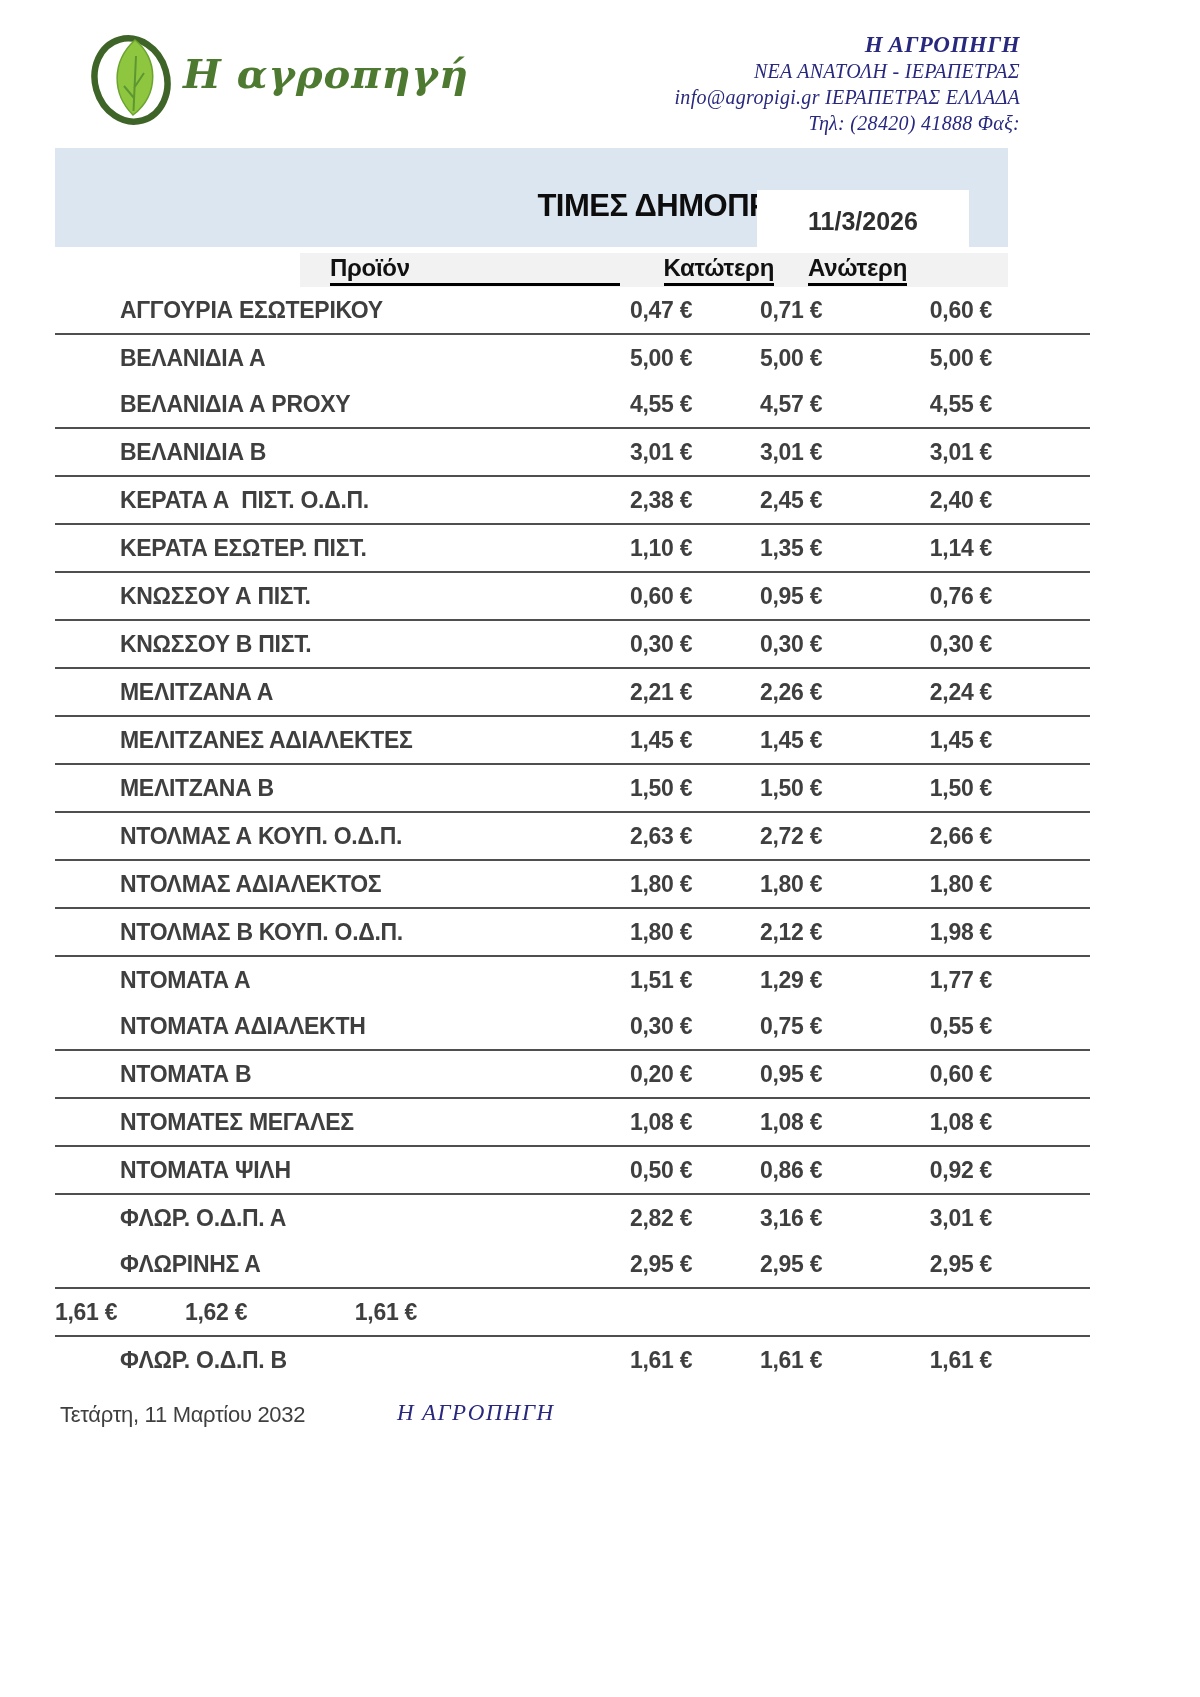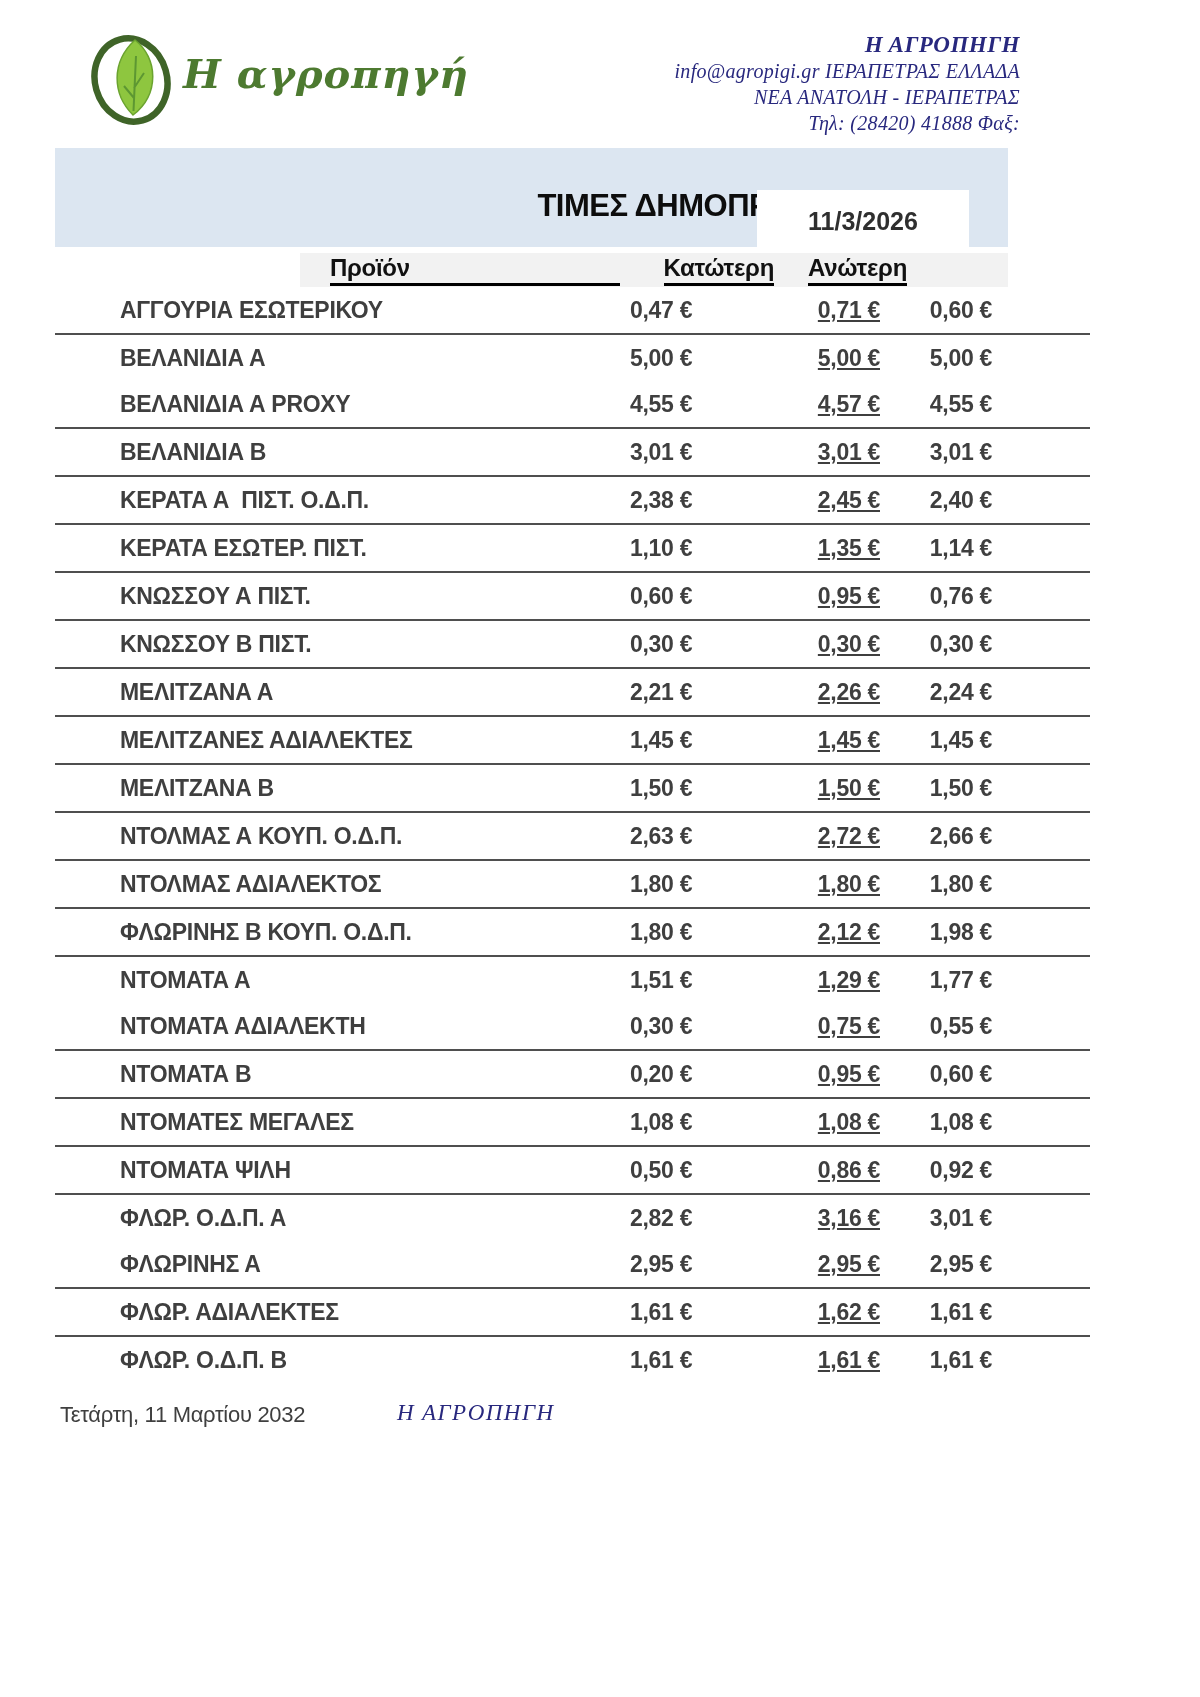--- a/index.html
+++ b/index.html
@@ -44,21 +44,21 @@
   
   .price-table{
     position:absolute;left:55px;top:287px;width:1035px;
     color:#3f3f3f;font-weight:bold;font-size:23px;letter-spacing:-.3px;
   }
   .group{border-bottom:2px solid #4f4f4f;}
   .group:last-child{border-bottom:none;}
   .row{display:flex;align-items:center;height:46px;padding-right:98px;}
   .c-name{flex:1;padding-left:65px;white-space:pre;}
   .c-low{width:130px;text-align:left;white-space:nowrap;}
-  .c-high{width:120px;text-align:right;white-space:nowrap;text-decoration:underline;}
+  .c-high{width:120px;text-align:left;white-space:nowrap;}
   .c-avg{width:112px;text-align:right;white-space:nowrap;}
   
   .f-date{
     position:absolute;left:60px;top:1402px;font-size:22px;color:#3f3f3f;letter-spacing:-.3px;
   }
   .f-company{
     position:absolute;left:397px;top:1400px;font-family:"Liberation Serif",serif;
     font-style:italic;font-size:23px;color:#28287e;letter-spacing:1.5px;
   }
 </style>
@@ -71,22 +71,22 @@
     <svg width="92" height="100" viewBox="0 0 92 100">
       <ellipse cx="46" cy="52" rx="36" ry="42" fill="none" stroke="#3f6428" stroke-width="6.5" transform="rotate(-16 46 52)"></ellipse>
       <path d="M50 12 C73 30 75 66 48 87 C27 66 26 34 50 12 Z" fill="#8ec63f" stroke="#6aa32e" stroke-width="1.5"></path>
       <path d="M48.5 83 L51 28 M49 60 L59 45 M49 70 L39 58" stroke="#5d9732" stroke-width="2" fill="none"></path>
     </svg>
   </div>
   <span class="logo-script">Η αγροπηγή</span>
 
   <div class="letterhead">
     <div class="lh-company">Η ΑΓΡΟΠΗΓΗ</div>
+    <div class="lh-line">ΝΕΑ ΑΝΑΤΟΛΗ - ΙΕΡΑΠΕΤΡΑΣ</div>
     <div class="lh-line">info@agropigi.gr  ΙΕΡΑΠΕΤΡΑΣ  ΕΛΛΑΔΑ</div>
-    <div class="lh-line">ΝΕΑ ΑΝΑΤΟΛΗ - ΙΕΡΑΠΕΤΡΑΣ</div>
     <div class="lh-line">Τηλ: (28420)  41888  Φαξ:</div>
   </div>
 
   <div class="title-band"></div>
   <h1 class="doc-title">ΤΙΜΕΣ ΔΗΜΟΠΡΑΣΙΑΣ</h1>
   <div class="date-box">
     <span>11/3/2026</span>
   </div>
 
   <div class="col-headers">
@@ -193,21 +193,21 @@
       <div class="group">
         <div class="row">
           <span class="c-name">ΝΤΟΛΜΑΣ ΑΔΙΑΛΕΚΤΟΣ</span>
           <span class="c-low">1,80 €</span>
           <span class="c-high">1,80 €</span>
           <span class="c-avg">1,80 €</span>
         </div>
       </div>
       <div class="group">
         <div class="row">
-          <span class="c-name">ΦΛΩΡΙΝΗΣ Β ΚΟΥΠ. Ο.Δ.Π.</span>
+          <span class="c-name">ΝΤΟΛΜΑΣ Β ΚΟΥΠ. Ο.Δ.Π.</span>
           <span class="c-low">1,80 €</span>
           <span class="c-high">2,12 €</span>
           <span class="c-avg">1,98 €</span>
         </div>
       </div>
       <div class="group">
         <div class="row">
           <span class="c-name">ΝΤΟΜΑΤΑ Α</span>
           <span class="c-low">1,51 €</span>
           <span class="c-high">1,29 €</span>
@@ -253,21 +253,20 @@
         </div>
         <div class="row">
           <span class="c-name">ΦΛΩΡΙΝΗΣ Α</span>
           <span class="c-low">2,95 €</span>
           <span class="c-high">2,95 €</span>
           <span class="c-avg">2,95 €</span>
         </div>
       </div>
       <div class="group">
         <div class="row">
-          <span class="c-name">ΦΛΩΡ. ΑΔΙΑΛΕΚΤΕΣ</span>
           <span class="c-low">1,61 €</span>
           <span class="c-high">1,62 €</span>
           <span class="c-avg">1,61 €</span>
         </div>
       </div>
       <div class="group">
         <div class="row">
           <span class="c-name">ΦΛΩΡ. Ο.Δ.Π. Β</span>
           <span class="c-low">1,61 €</span>
           <span class="c-high">1,61 €</span>

